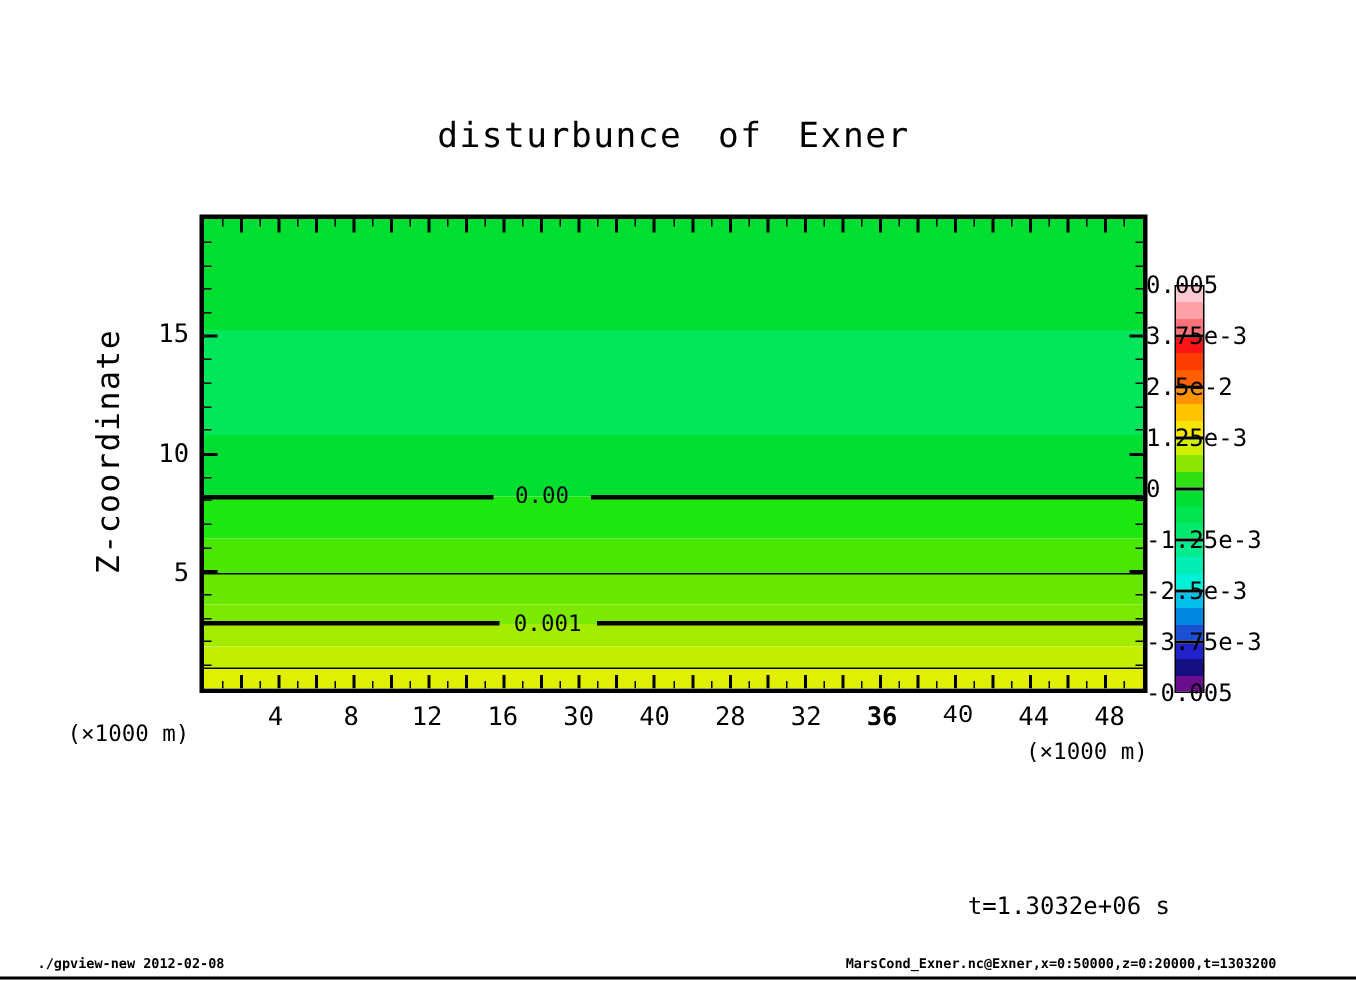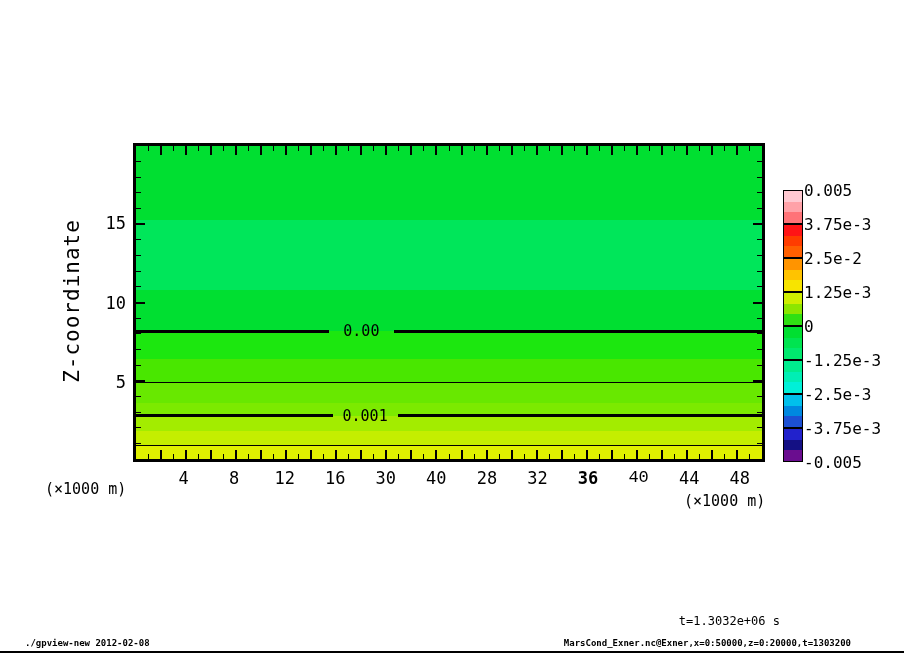--- a/index.html
+++ b/index.html
@@ -12,32 +12,33 @@
   .cline{position:absolute;background:#000;}
   .cline-label{position:absolute;transform:translate(-50%,-50%);font-size:15px;line-height:1;white-space:nowrap;}
   .tick{position:absolute;background:#000;}
   .xtick-label{position:absolute;top:468px;transform:translateX(-50%);font-size:17px;}
   .ztick-label{position:absolute;left:88px;width:38px;text-align:right;transform:translateY(-50%);font-size:17px;}
   .x-axis-title{position:absolute;left:133px;width:632px;text-align:center;top:517px;font-size:21px;letter-spacing:1px;}
   .z-axis-title{position:absolute;left:72px;top:301px;transform:translate(-50%,-50%) rotate(-90deg);font-size:21px;letter-spacing:1px;white-space:nowrap;}
   .unit-left{position:absolute;left:45px;top:480px;font-size:15px;white-space:nowrap;}
   .unit-right{position:absolute;left:684px;top:492px;font-size:15px;white-space:nowrap;}
   .contour-interval{position:absolute;left:133px;width:632px;text-align:center;top:567px;font-size:17px;white-space:nowrap;}
-  .time-label{position:absolute;right:124px;top:614px;font-size:12px;white-space:nowrap;}
+  .time-label{position:absolute;right:124px;top:594px;font-size:16px;white-space:nowrap;}
   .footer-left{position:absolute;left:25px;top:638px;font-size:9px;font-weight:bold;white-space:nowrap;}
   .footer-right{position:absolute;right:53px;top:638px;font-size:9px;font-weight:bold;white-space:nowrap;}
   .bottom-line{position:absolute;left:0;top:651px;width:904px;height:2px;background:#000;}
   .colorbar{position:absolute;left:783px;top:190px;width:20px;height:272px;}
   .cb-box{position:absolute;left:0;width:20px;height:34px;border:1px solid #000;box-sizing:border-box;}
-  .cb-label{position:absolute;left:804px;transform:translateY(-50%);font-size:16px;white-space:nowrap;}
+  .cb-label{position:absolute;left:764px;transform:translateY(-50%);font-size:16px;white-space:nowrap;}
 </style>
 </head>
 <body>
 
 <div class="canvas">
+  <div class="title">disturbunce of Exner</div>
 
   <div class="plot">
     <div class="bands">
         <div class="band" style="top: 0%; height: 23.5%; background: rgb(0, 223, 49);"></div>
         <div class="band" style="top: 23.5%; height: 22.6%; background: rgb(0, 230, 90);"></div>
         <div class="band" style="top: 46.1%; height: 13.15%; background: rgb(0, 223, 49);"></div>
         <div class="band" style="top: 59.25%; height: 8.75%; background: rgb(28, 231, 15);"></div>
         <div class="band" style="top: 68%; height: 7.55%; background: rgb(73, 231, 0);"></div>
         <div class="band" style="top: 75.55%; height: 6.6%; background: rgb(104, 232, 0);"></div>
         <div class="band" style="top: 82.15%; height: 4.05%; background: rgb(124, 234, 0);"></div>

